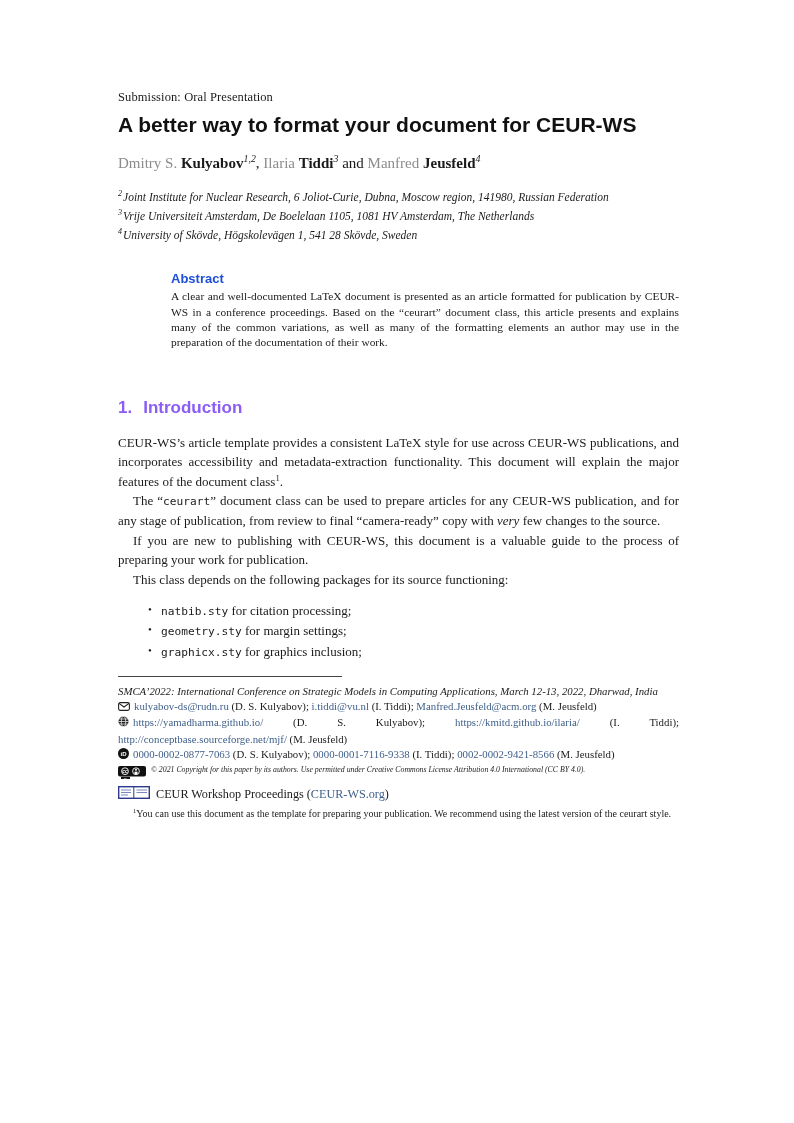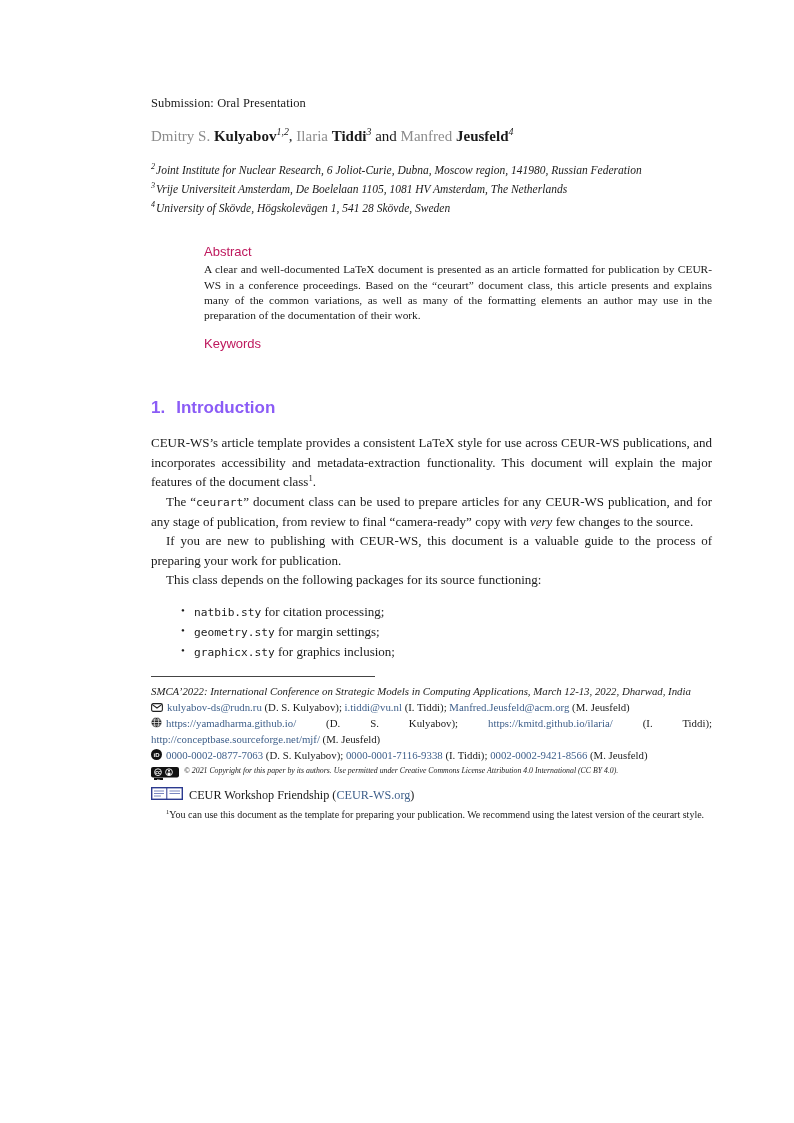--- a/index.html
+++ b/index.html
@@ -8,23 +8,22 @@
     position:relative;
     width:794px; height:1123px;
     margin:0 auto;
     background:#ffffff;
     color:#1a1a1a;
     font-family:"Liberation Serif","DejaVu Serif",serif;
     overflow:hidden;
   }
   .content {
     position:absolute;
-    left:118px; top:96px;
+    left:118px; top:90px;
     width:561px;
-    margin-left:33px;
   }
   .submission { font-size:12.5px; letter-spacing:0.1px; }
   .title {
     font-family:"Liberation Sans","DejaVu Sans",sans-serif;
     font-weight:bold;
     font-size:21px;
     line-height:1.25;
     margin-top:7px;
     color:#111;
   }
@@ -47,24 +46,24 @@
     font-style:italic;
     font-size:11.5px;
     line-height:1.5;
     margin-bottom:1px;
   }
   .affiliation sup { font-size:70%; margin-right:1px; }
 
   .abstract-block { margin-left:53px; margin-top:27px; }
   .block-heading {
     font-family:"Liberation Sans","DejaVu Sans",sans-serif;
-    font-weight:normal;
+    font-weight:bold;
     font-size:13px;
     margin-bottom:3px;
-    color:#be185d;
+    color:#1d4ed8;
   }
   .abstract-text, .keywords-text {
     font-size:11.4px;
     line-height:1.34;
     text-align:justify;
   }
   .keywords-block { margin-top:13px; }
   .keywords-text { text-align:left; }
 
   .section-heading {
@@ -126,34 +125,34 @@
   .footnote-one sup { font-size:66%; }
 </style>
 </head>
 <body>
 
 <div class="page">
   <div class="content">
 
     <div class="submission">Submission: Oral Presentation</div>
 
+    <h1 class="title">A better way to format your document for CEUR-WS</h1>
 
     <div class="authors"><span class="run-given">Dmitry S.</span><span> </span><span class="run-family">Kulyabov</span><sup class="run-supi">1,2</sup><span>,  </span><span class="run-given">Ilaria</span><span> </span><span class="run-family">Tiddi</span><sup class="run-supi">3</sup><span> and  </span><span class="run-given">Manfred</span><span> </span><span class="run-family">Jeusfeld</span><sup class="run-supi">4</sup></div>
 
     <div class="affiliations">
       <div class="affiliation"><sup>2</sup><span>Joint Institute for Nuclear Research, 6 Joliot-Curie, Dubna, Moscow region, 141980, Russian Federation</span></div>
       <div class="affiliation"><sup>3</sup><span>Vrije Universiteit Amsterdam, De Boelelaan 1105, 1081 HV Amsterdam, The Netherlands</span></div>
       <div class="affiliation"><sup>4</sup><span>University of Skövde, Högskolevägen 1, 541 28 Skövde, Sweden</span></div>
     </div>
 
     <div class="abstract-block">
       <div class="block-heading">Abstract</div>
       <div class="abstract-text">A clear and well-documented LaTeX document is presented as an article formatted for publication by CEUR-WS in a conference proceedings. Based on the “ceurart” document class, this article presents and explains many of the common variations, as well as many of the formatting elements an author may use in the preparation of the documentation of their work.</div>
       <div class="keywords-block">
-        <div class="block-heading">Keywords</div>
       </div>
     </div>
 
     <h2 class="section-heading"><span class="sec-num">1.</span><span>Introduction</span></h2>
 
     <p class="body-para first-para"><span>CEUR-WS’s article template provides a consistent LaTeX style for use across CEUR-WS publications, and incorporates accessibility and metadata-extraction functionality. This document will explain the major features of the document class</span><sup class="run-sup">1</sup><span>.</span></p>
     <p class="body-para indent"><span>The “</span><span class="run-mono">ceurart</span><span>” document class can be used to prepare articles for any CEUR-WS publication, and for any stage of publication, from review to final “camera-ready” copy with </span><span class="run-em">very</span><span> few changes to the source.</span></p>
     <p class="body-para indent"><span>If you are new to publishing with CEUR-WS, this document is a valuable guide to the process of preparing your work for publication.</span></p>
     <p class="body-para indent"><span>This class depends on the following packages for its source functioning:</span></p>
 
@@ -207,20 +206,20 @@
               <rect x="0.7" y="0.7" width="30.6" height="11.6" fill="#fff" stroke="#2b3a8f" stroke-width="1.4"></rect>
               <line x1="15.8" y1="1" x2="15.8" y2="12" stroke="#2b3a8f" stroke-width="1"></line>
               <g stroke="#6a78b8" stroke-width="0.9">
                 <line x1="3" y1="4" x2="13" y2="4"></line>
                 <line x1="3" y1="6.5" x2="13" y2="6.5"></line>
                 <line x1="3" y1="9" x2="10" y2="9"></line>
                 <line x1="18.5" y1="4" x2="29" y2="4"></line>
                 <line x1="18.5" y1="6.5" x2="29" y2="6.5"></line>
               </g>
             </svg></span>
-        <span class="ceur-text"><span>CEUR Workshop Friendship (</span><span class="run-link">CEUR-WS.org</span><span>)</span></span>
+        <span class="ceur-text"><span>CEUR Workshop Proceedings (</span><span class="run-link">CEUR-WS.org</span><span>)</span></span>
       </div>
 
       <div class="footnote-one"><sup>1</sup><span>You can use this document as the template for preparing your publication. We recommend using the latest version of the ceurart style.</span></div>
     </div>
 
   </div>
 </div>
 
 </body></html>

